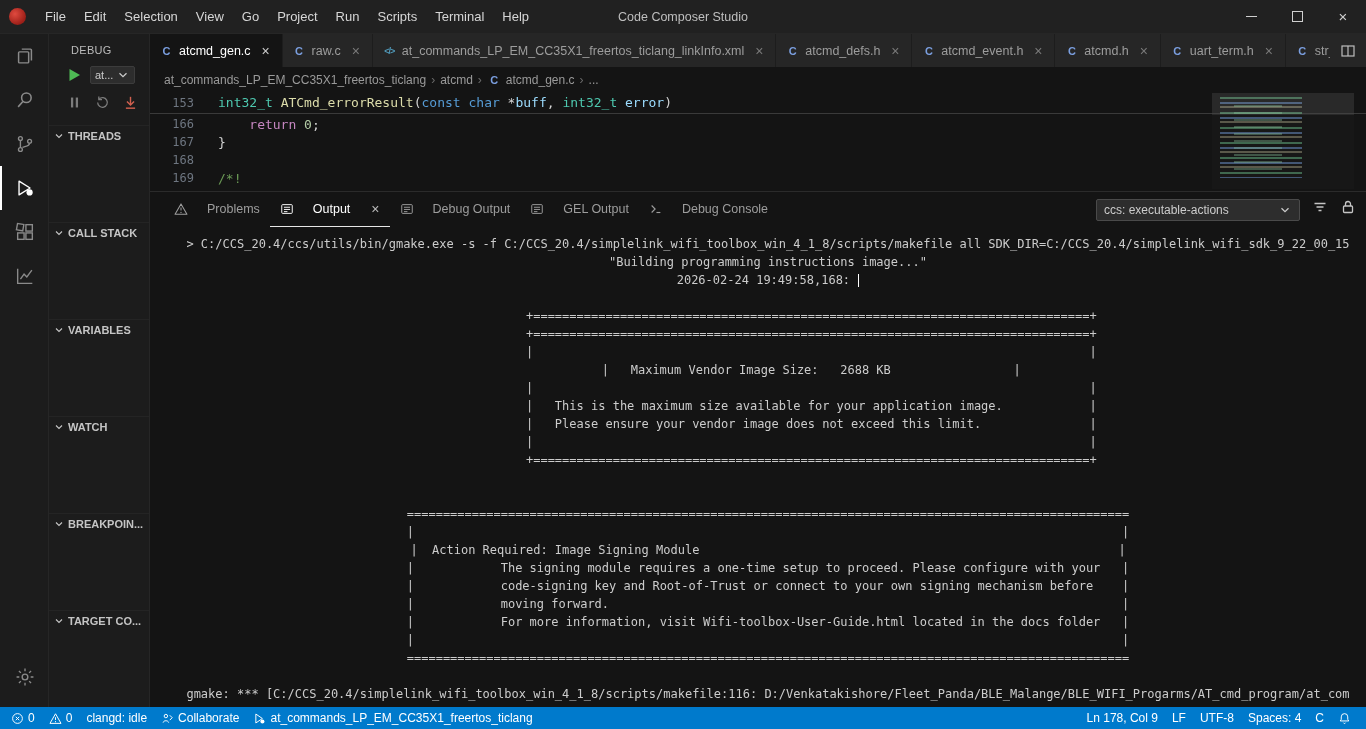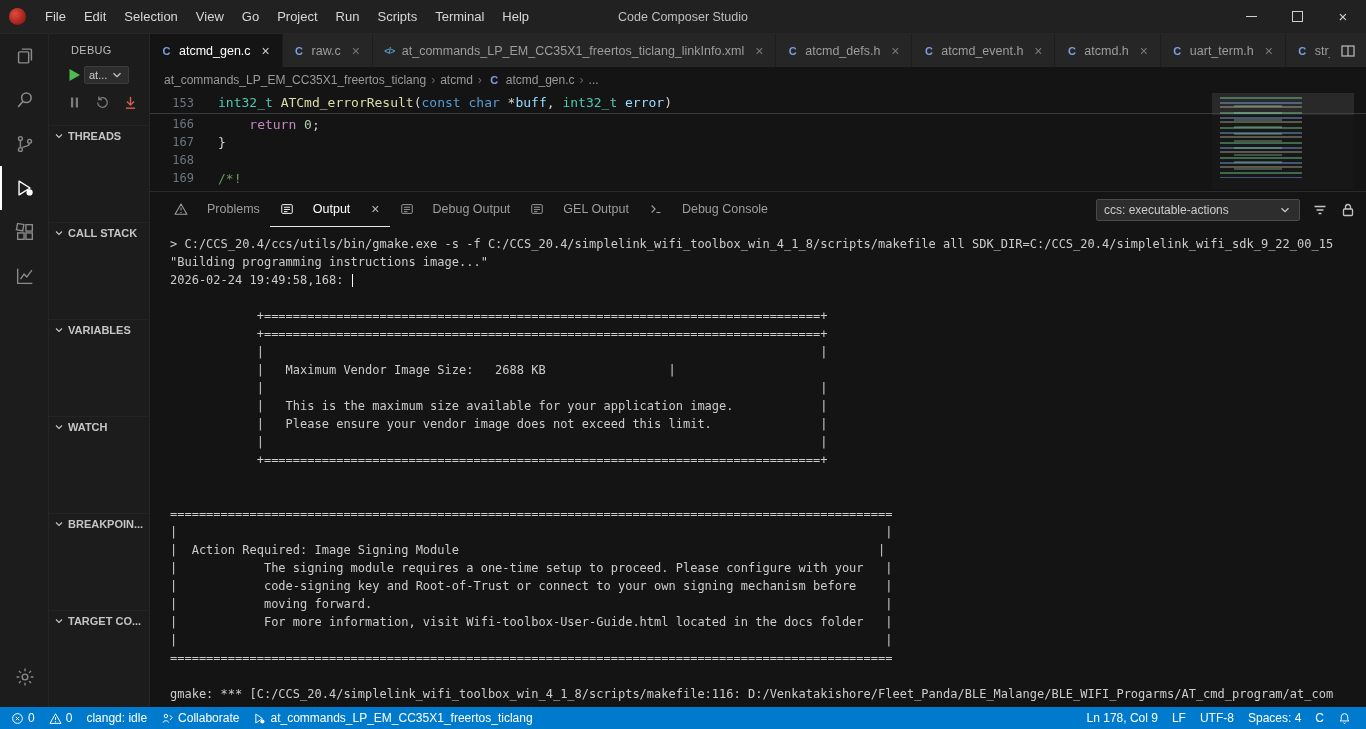--- a/index.html
+++ b/index.html
@@ -25,21 +25,21 @@
   .icon{display:inline-flex;width:22px;height:22px;align-items:center;justify-content:center;flex:none;}
   .icon svg{width:100%;height:100%;}
   .icon.sm{width:14px;height:14px;}
   .icon.chev-sm{width:12px;height:12px;color:#c5c5c5;}
   .icon.file-ic{width:15px;height:15px;font-size:11px;}
   .c-glyph{color:#7b9fe0;font-weight:bold;font-size:11px;font-family:"Liberation Sans",sans-serif;}
   .xml-glyph{color:#519aba;font-weight:bold;font-size:9px;letter-spacing:-1px;}
   
   .sidebar{width:100px;background:#1c1c1c;border-right:1px solid #262626;display:flex;flex-direction:column;flex:none;min-height:0;}
   .sidebar-title{font-size:11px;color:#bbb;padding:10px 0 6px 22px;letter-spacing:.3px;}
-  .launch-row{display:flex;align-items:center;gap:1px;padding:4px 4px 6px 16px;}
+  .launch-row{display:flex;align-items:center;gap:7px;padding:4px 4px 6px 16px;}
   .play-ic{width:18px;height:18px;}
   .config{display:flex;align-items:center;gap:3px;background:#2d2d2d;border:1px solid #3c3c3c;border-radius:2px;
           font-size:11px;color:#ccc;padding:1px 4px;max-width:52px;overflow:hidden;white-space:nowrap;}
   .dbg-controls{display:flex;gap:11px;padding:4px 0 10px 17px;}
   .dbg-btn .icon{width:17px;height:17px;}
   .dbg-btn{color:#7c7c7c;}
   .dbg-btn.disconnect{color:#d2604f;}
   .sections{flex:1;display:flex;flex-direction:column;min-height:0;}
   .section{flex:1;border-top:1px solid #242424;}
   .section-header{display:flex;align-items:center;gap:3px;padding:4px 2px 0 4px;
@@ -75,27 +75,27 @@
   .minimap::after{content:"";position:absolute;left:22px;top:12px;width:34%;height:70%;
     background:repeating-linear-gradient(180deg, rgba(140,200,160,.35) 0 2px, transparent 2px 7px);}
   .mm-slider{position:absolute;left:0;right:0;top:0;height:22px;background:rgba(255,255,255,.08);}
   
   .panel{flex:1;display:flex;flex-direction:column;min-height:0;border-top:1px solid #2b2b2b;background:#141414;}
   .panel-tabs{height:35px;display:flex;align-items:center;padding:0 10px 0 14px;flex:none;}
   .ptabs{display:flex;height:100%;}
   .ptab{display:flex;align-items:center;gap:19px;font-size:12.5px;color:#9d9d9d;padding:0 10px;border-bottom:1px solid transparent;}
   .ptab.active{color:#fff;border-bottom:1px solid #e7e7e7;}
   .ptab-close{font-size:14px;color:#bbb;margin-left:2px;}
-  .panel-right{margin-left:auto;display:flex;align-items:center;gap:12px;}
+  .panel-right{margin-left:auto;display:flex;gap:12px;}
   .dropdown{width:188px;display:flex;align-items:center;justify-content:space-between;background:#2d2d2d;
             border:1px solid #4a4a4a;border-radius:2px;font-size:12px;color:#ccc;padding:3px 7px;}
   .pbtn{color:#c5c5c5;width:16px;height:16px;}
   .output{flex:1;overflow:hidden;padding:8px 0 0 20px;font-family:"DejaVu Sans Mono",monospace;
           font-size:12px;line-height:18px;color:#cccccc;}
-  .out-line{white-space:pre;height:18px;}
+  .out-line{white-space:pre;height:18px;text-align:center;}
   .caret{display:inline-block;width:1px;height:13px;background:#fff;vertical-align:middle;margin-left:1px;}
   
   .statusbar{height:22px;background:#007acc;display:flex;align-items:center;font-size:12px;color:#fff;flex:none;}
   .sb-left{display:flex;height:100%;padding-left:4px;}
   .sb-right{margin-left:auto;display:flex;height:100%;padding-right:8px;}
   .sb-item{display:flex;align-items:center;gap:4px;padding:0 7px;height:100%;white-space:nowrap;}
   .sb-item .icon{width:13px;height:13px;}
 </style>
 </head>
 <body>

